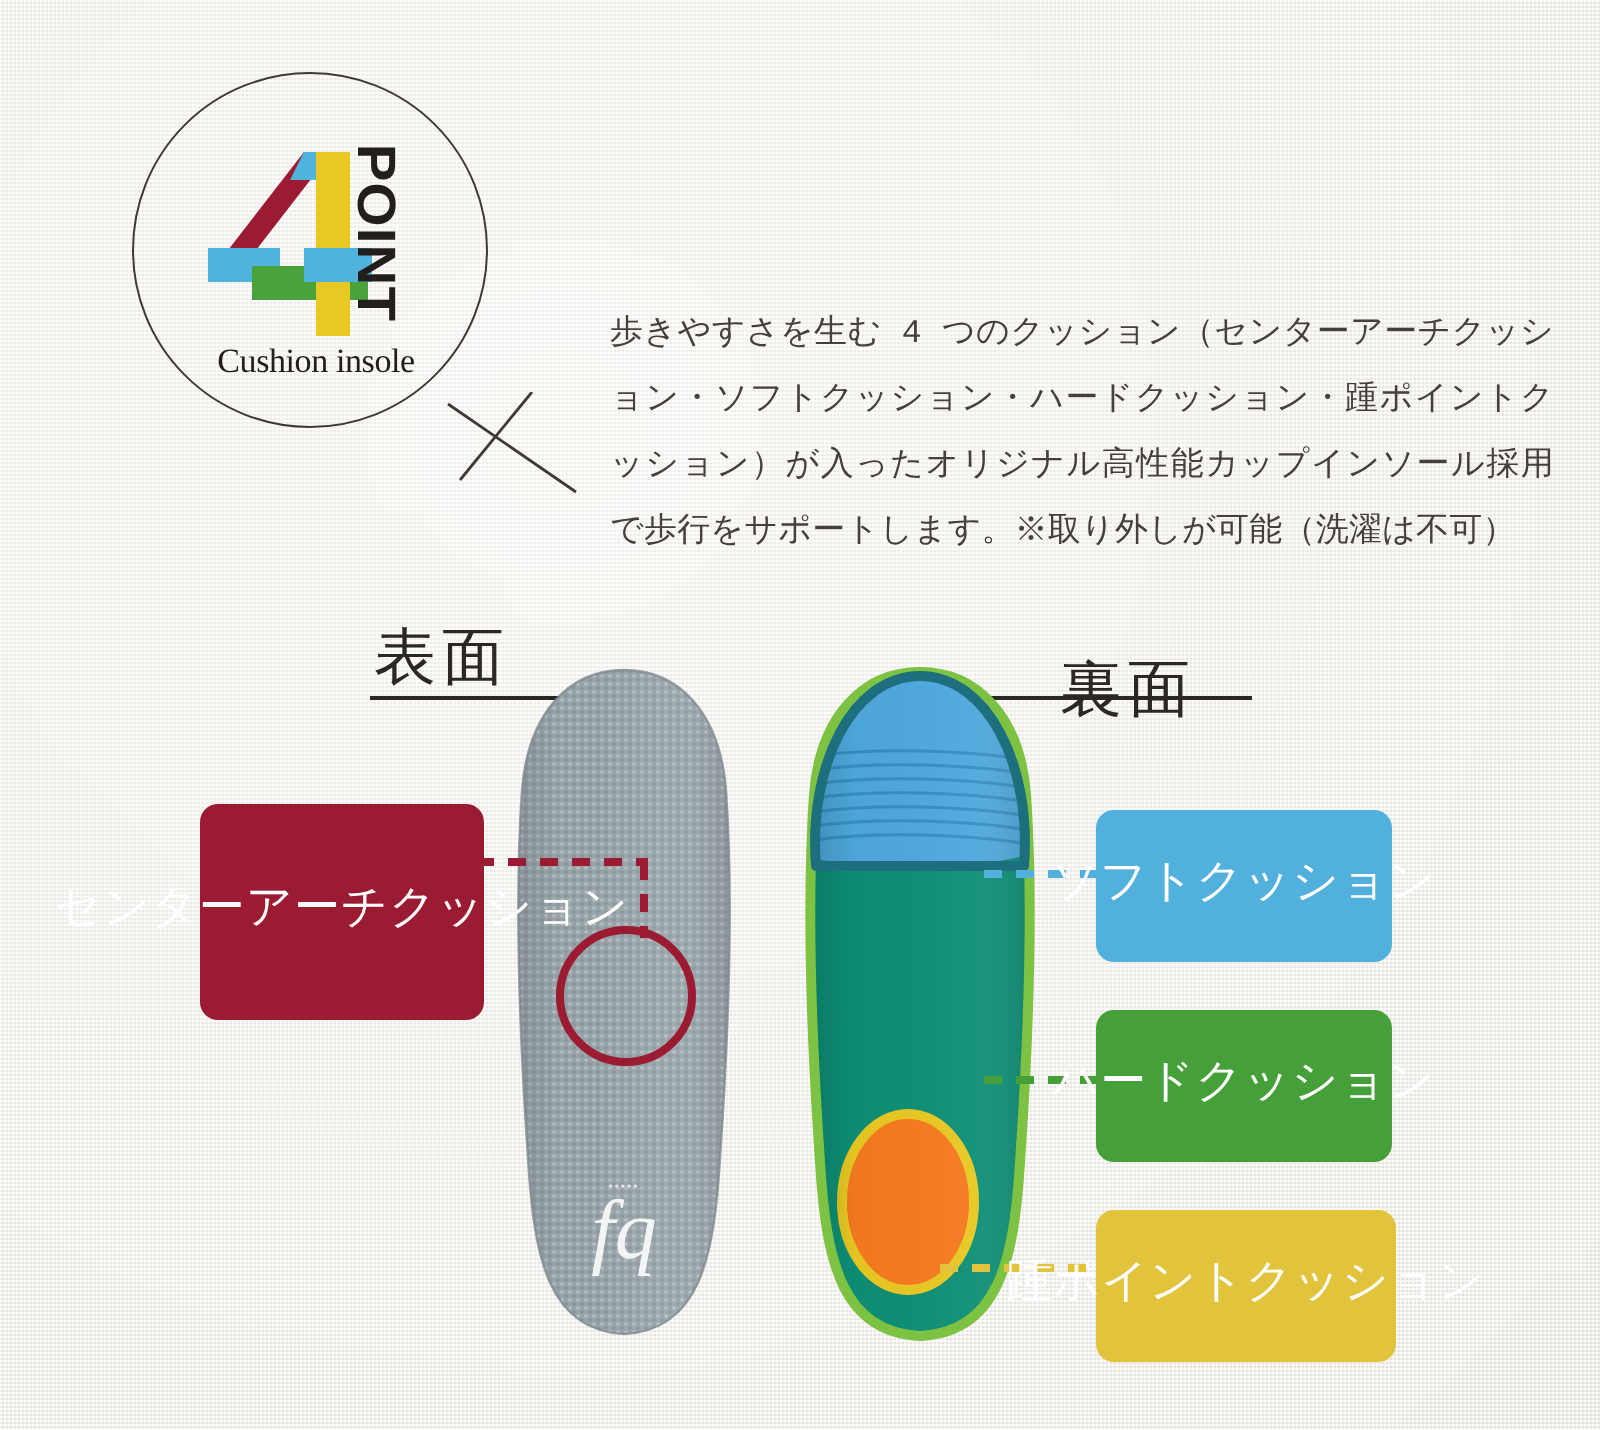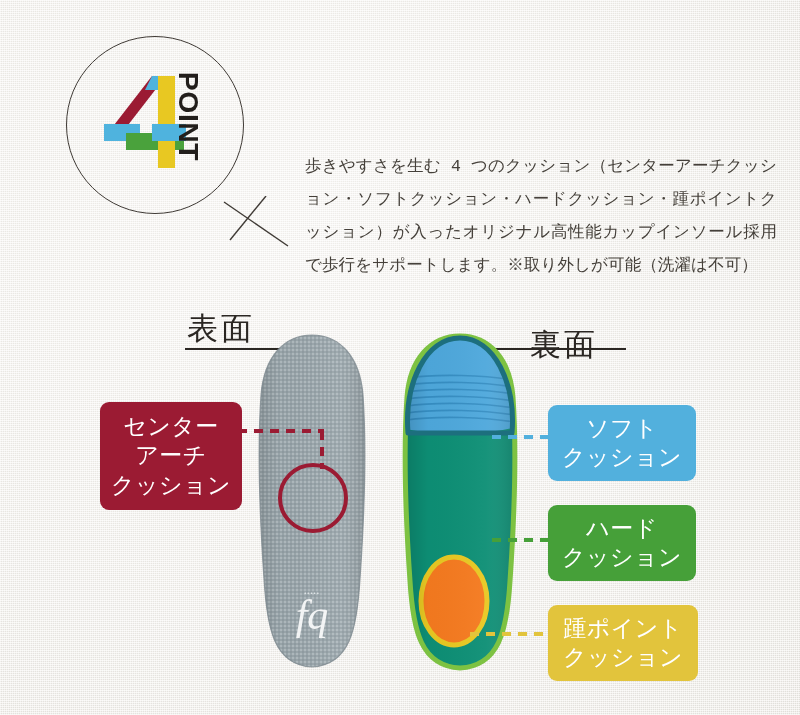--- a/index.html
+++ b/index.html
@@ -148,26 +148,26 @@
     width: 128px;
     height: 338px;
   }
   .insole-svg { display: block; width: 100%; height: 100%; }
 
   
   .chip {
     position: absolute;
     border-radius: 9px;
     color: #ffffff;
-    font-family: Liberation Serif, serif;
+    font-family: Liberation Mono, monospace;
     font-size: 23px;
     line-height: 1.28;
     text-align: center;
     display: flex;
-    flex-direction: column;
+    flex-direction: row;
     align-items: center;
     justify-content: center;
     letter-spacing: 0.5px;
     box-sizing: border-box;
     padding: 6px 8px;
   }
   #chip-center {
     left: 100px; top: 402px; width: 142px; height: 108px;
     background: #9b1b33;
   }
@@ -216,20 +216,21 @@
       <rect x="8" y="52" width="36" height="17" fill="#4fb3de"></rect>
 
       <rect x="30" y="61" width="58" height="17" fill="#4aa23c"></rect>
 
       <rect x="56" y="52" width="34" height="17" fill="#4fb3de"></rect>
 
       <rect x="62" y="4" width="17" height="48" fill="#e8c822"></rect>
       <rect x="62" y="69" width="17" height="27" fill="#e8c822"></rect>
     </svg>
     <div id="logo-point">POINT</div>
+    <div id="logo-caption">Cushion insole</div>
   </div>
 
 
   <div id="lead">歩きやすさを生む 4 つのクッション（センターアーチクッション・ソフトクッション・ハードクッション・踵ポイントクッション）が入ったオリジナル高性能カップインソール採用で歩行をサポートします。※取り外しが可能（洗濯は不可）</div>
 
   <div class="side-caption" id="caption-front">表面</div>
   <div class="caption-rule" id="rule-front"></div>
   <div class="side-caption" id="caption-back">裏面</div>
   <div class="caption-rule" id="rule-back"></div>
 

